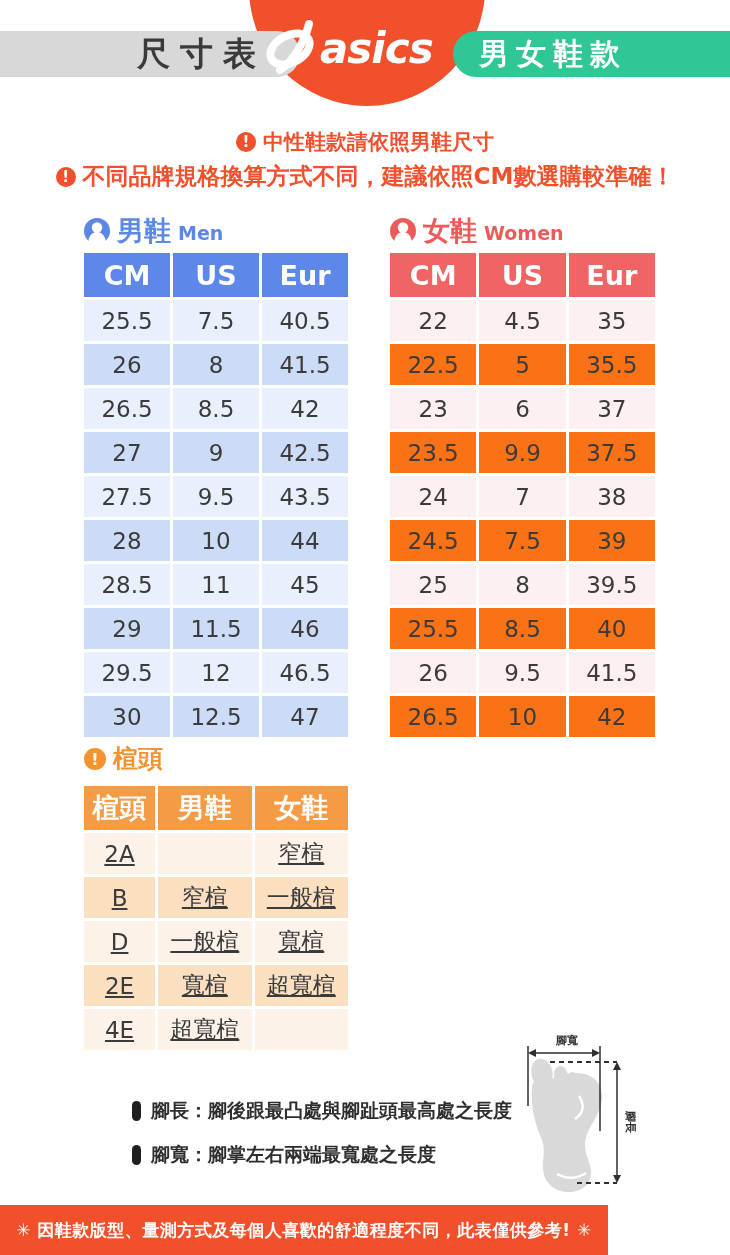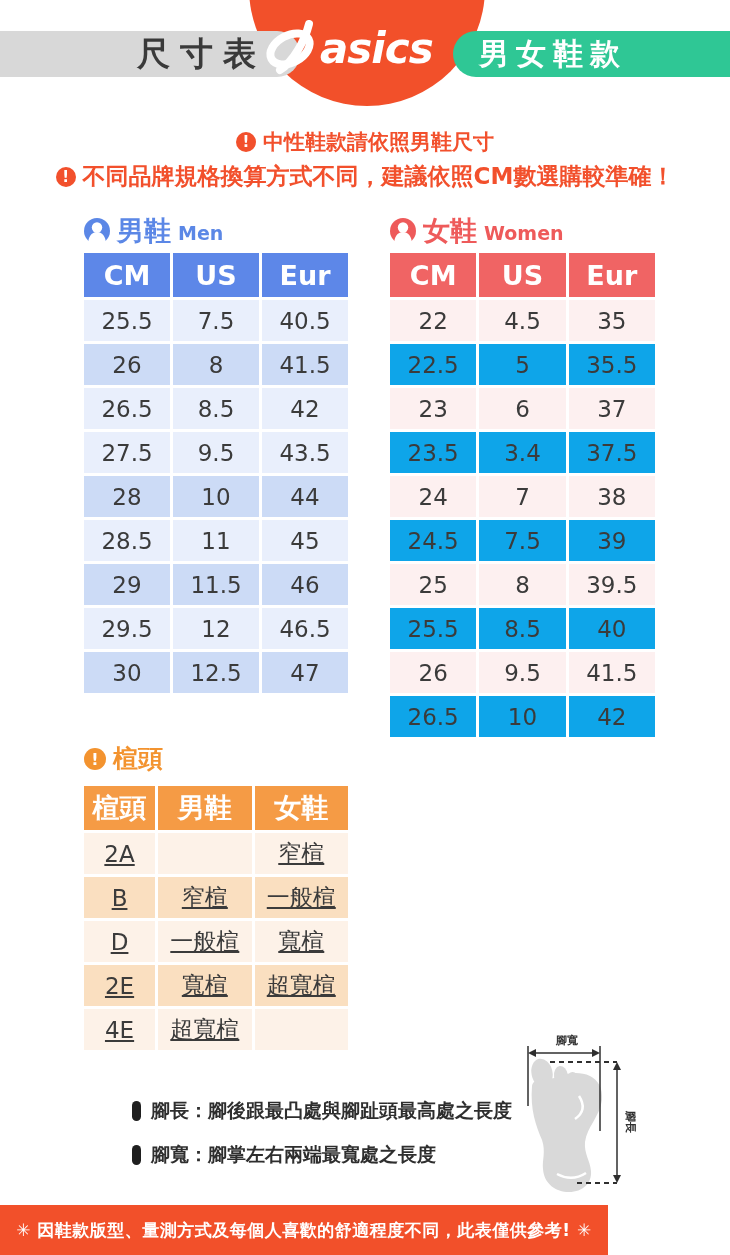--- a/index.html
+++ b/index.html
@@ -57,21 +57,21 @@
   table.tbl th { height:44px; color:#fff; font-weight:bold; font-size:27px; padding:0;margin-top:42px; }
   table.tbl td { height:41px; text-align:center; color:#3b3b3b; font-size:23px; padding:0; }
   .tbl-blue   { left:81px;  top:250px; width:270px; }
   .tbl-red    { left:387px; top:250px; width:271px; }
   .tbl-orange { left:81px;  top:783px; width:270px; }
   .tbl-blue th { background:#5d87e8; }
   .tbl-blue tr.odd  td { background:#e9effc; }
   .tbl-blue tr.even td { background:#ccdbf6; }
   .tbl-red th { background:#f06464; }
   .tbl-red tr.odd  td { background:#fdf0f0; }
-  .tbl-red tr.even td { background:#0ea5e9; }
+  .tbl-red tr.even td { background:#f97316; }
   .tbl-orange th { background:#f59b45; font-size:24px; }
   .tbl-orange td { height:40px; font-size:22px;text-decoration:underline; }
   .tbl-orange tr.odd  td { background:#fdf2e8; }
   .tbl-orange tr.even td { background:#fadfc0; }
   .tbl-orange th:nth-child(1) { width:70px; }
   .tbl-orange th:nth-child(2) { width:92px; }
   .tbl-orange th:nth-child(3) { width:92px; }
 
   
   .foot-note {
@@ -148,20 +148,25 @@
         <tr class="even">
           <td>26</td>
           <td>8</td>
           <td>41.5</td>
         </tr>
         <tr class="odd">
           <td>26.5</td>
           <td>8.5</td>
           <td>42</td>
         </tr>
+        <tr class="even">
+          <td>27</td>
+          <td>9</td>
+          <td>42.5</td>
+        </tr>
         <tr class="odd">
           <td>27.5</td>
           <td>9.5</td>
           <td>43.5</td>
         </tr>
         <tr class="even">
           <td>28</td>
           <td>10</td>
           <td>44</td>
         </tr>
@@ -216,21 +221,21 @@
           <td>5</td>
           <td>35.5</td>
         </tr>
         <tr class="odd">
           <td>23</td>
           <td>6</td>
           <td>37</td>
         </tr>
         <tr class="even">
           <td>23.5</td>
-          <td>3.4</td>
+          <td>9.9</td>
           <td>37.5</td>
         </tr>
         <tr class="odd">
           <td>24</td>
           <td>7</td>
           <td>38</td>
         </tr>
         <tr class="even">
           <td>24.5</td>
           <td>7.5</td>

